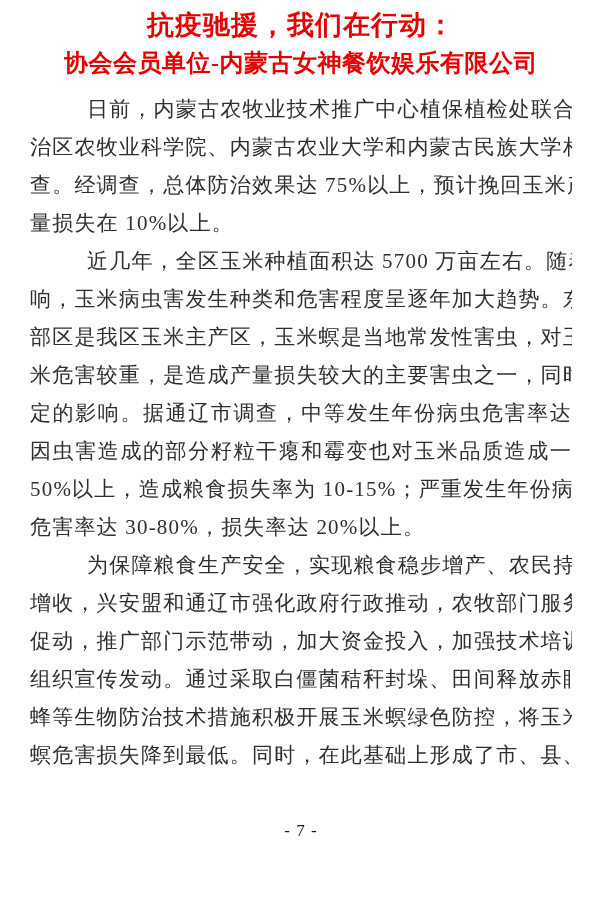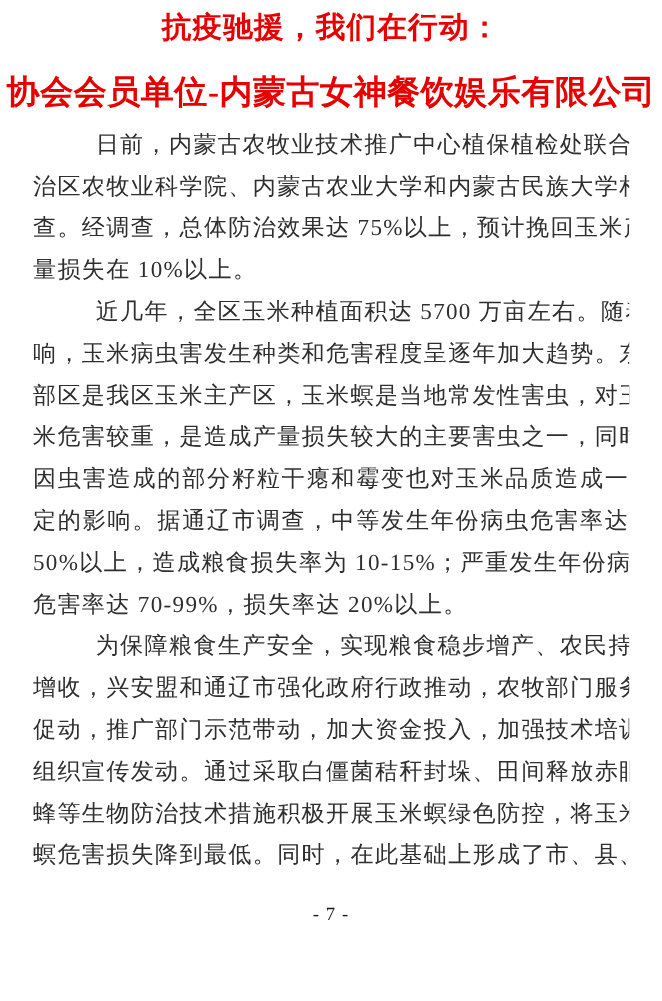--- a/index.html
+++ b/index.html
@@ -19,23 +19,23 @@
     margin: 0;
     padding-top: 7px;
     text-align: center;
     font-size: 27px;
     line-height: 36px;
     font-weight: 700;
     color: var(--heading, #e60000);
     letter-spacing: 1px;
   }
   .subtitle {
-    margin: 28px 0 0 0;
+    margin: 6px 0 0 0;
     text-align: center;
-    font-size: 30px;
+    font-size: 24px;
     line-height: 28px;
     font-weight: 700;
     color: var(--heading, #e60000);
     letter-spacing: 0.5px;
   }
   .body-text {
     margin: 13px 30px 0 30px;
     font-size: 21px;
     color: var(--body, #2e2e2e);
   }
@@ -75,24 +75,24 @@
         <div class="line indent">日前，内蒙古农牧业技术推广中心植保植检处联合自</div>
         <div class="line">治区农牧业科学院、内蒙古农业大学和内蒙古民族大学相</div>
         <div class="line">查。经调查，总体防治效果达 75%以上，预计挽回玉米产</div>
         <div class="line last">量损失在 10%以上。</div>
       </div>
     <div class="paragraph">
         <div class="line indent">近几年，全区玉米种植面积达 5700 万亩左右。随着</div>
         <div class="line">响，玉米病虫害发生种类和危害程度呈逐年加大趋势。东</div>
         <div class="line">部区是我区玉米主产区，玉米螟是当地常发性害虫，对玉</div>
         <div class="line">米危害较重，是造成产量损失较大的主要害虫之一，同时</div>
+        <div class="line">定的影响。据通辽市调查，中等发生年份病虫危害率达</div>
         <div class="line">因虫害造成的部分籽粒干瘪和霉变也对玉米品质造成一</div>
-        <div class="line">定的影响。据通辽市调查，中等发生年份病虫危害率达</div>
         <div class="line">50%以上，造成粮食损失率为 10-15%；严重发生年份病虫</div>
-        <div class="line last">危害率达 70-99%，损失率达 20%以上。</div>
+        <div class="line last">危害率达 30-80%，损失率达 20%以上。</div>
       </div>
     <div class="paragraph">
         <div class="line indent">为保障粮食生产安全，实现粮食稳步增产、农民持续</div>
         <div class="line">增收，兴安盟和通辽市强化政府行政推动，农牧部门服务</div>
         <div class="line">促动，推广部门示范带动，加大资金投入，加强技术培训，</div>
         <div class="line">组织宣传发动。通过采取白僵菌秸秆封垛、田间释放赤眼</div>
         <div class="line">蜂等生物防治技术措施积极开展玉米螟绿色防控，将玉米</div>
         <div class="line">螟危害损失降到最低。同时，在此基础上形成了市、县、</div>
       </div>
   </div>

